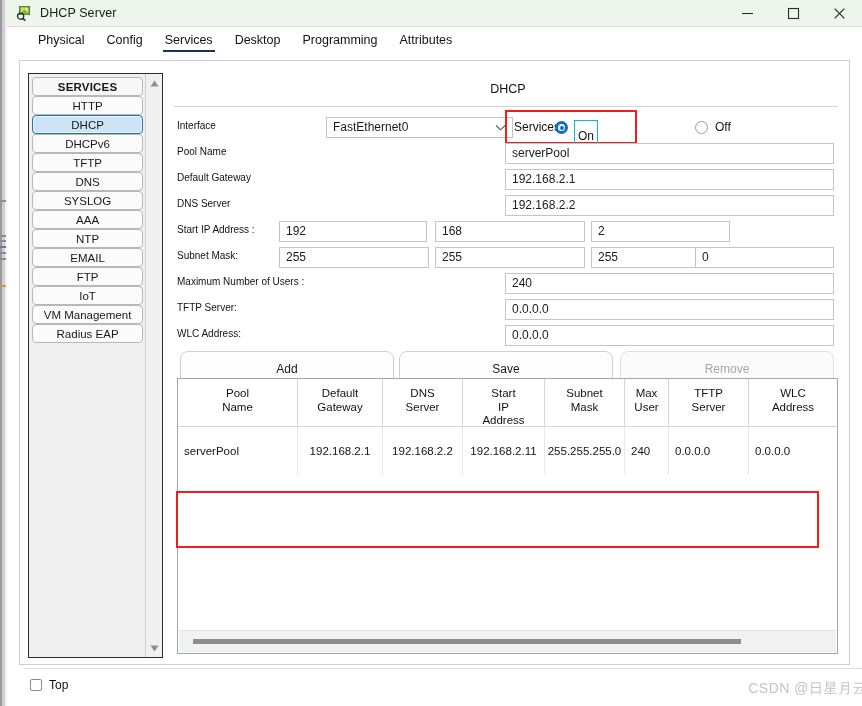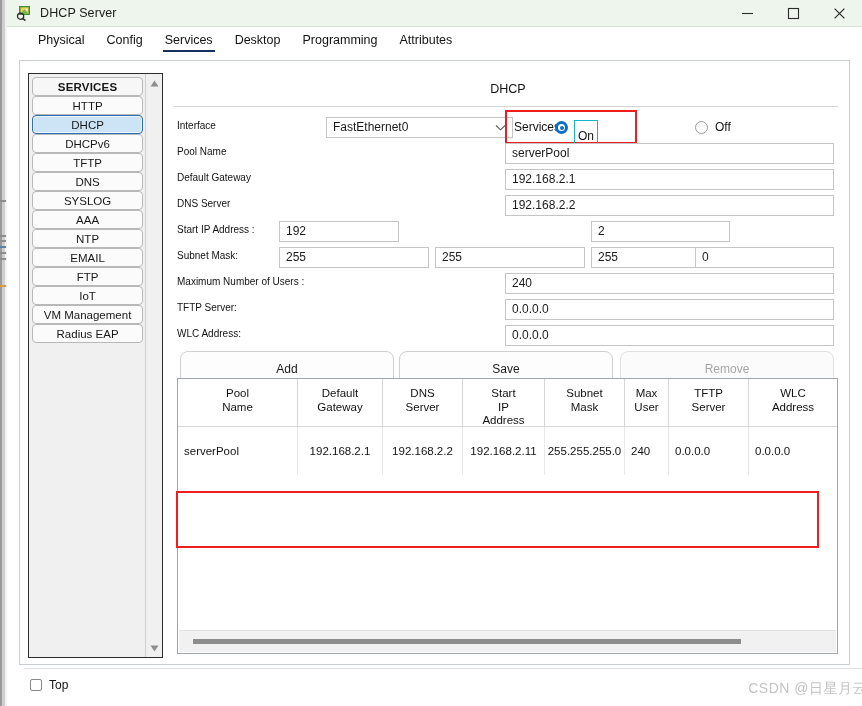--- a/index.html
+++ b/index.html
@@ -559,21 +559,22 @@
         <div class="inp" style="left:331px; width:329px;">192.168.2.1</div>
       </div>
 
       <div class="row" style="top:122px; width:664px;">
         <span class="lbl">DNS Server</span>
         <div class="inp" style="left:331px; width:329px;">192.168.2.2</div>
       </div>
 
       <div class="row" style="top:148px; width:664px;">
         <span class="lbl">Start IP Address :</span>
-        <div class="inp" style="left:105px; width:120px;">192</div>
+        <div class="inp" style="left:105px; width:148px;">192</div>
+        <div class="inp" style="left:261px; width:150px;">168</div>
         <div class="inp" style="left:417px; width:139px;">2</div>
       </div>
 
       <div class="row" style="top:174px; width:664px;">
         <span class="lbl">Subnet Mask:</span>
         <div class="inp" style="left:105px; width:150px;">255</div>
         <div class="inp" style="left:261px; width:150px;">255</div>
         <div class="inp" style="left:417px; width:139px;">255</div>
         <div class="inp" style="left:521px; width:139px;">0</div>
       </div>

